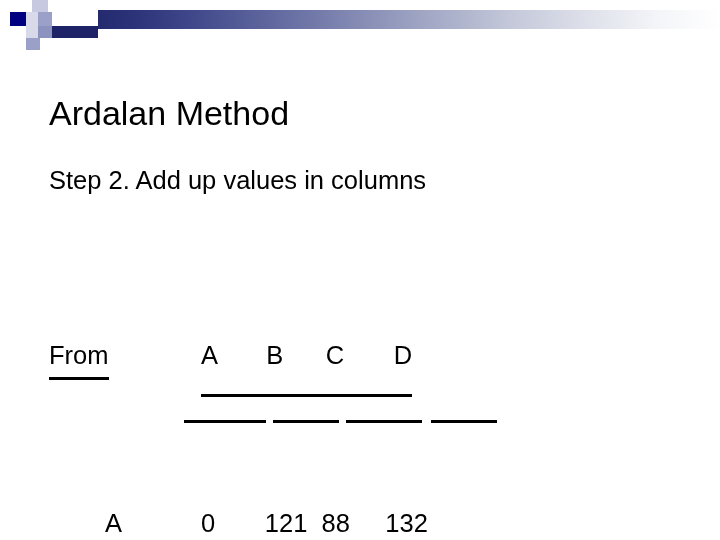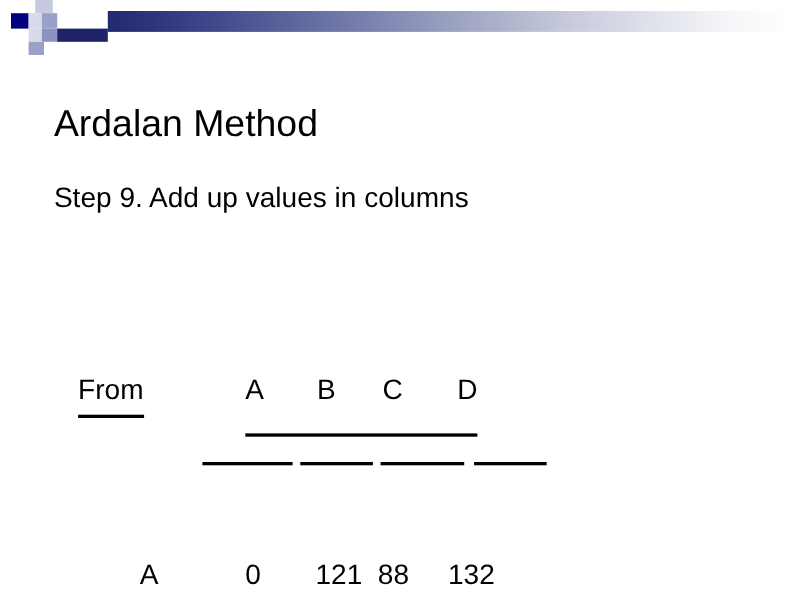--- a/index.html
+++ b/index.html
@@ -61,21 +61,21 @@
   }
 
   
   #matrix-table {
     position: absolute;
     left: 38px; top: 208px;
     font-size: 25.5px;
     line-height: 42px;
     white-space: pre;
   }
-  .trow { position: relative; height: 42px; margin-left: 22px; }
+  .trow { position: relative; height: 42px; }
   .cell { position: absolute; top: 0; white-space: pre; }
 
   
   #hdr-from {
     left: 0px;
     border-bottom: 3px solid #000;
     padding-bottom: 1px;
   }
   #hdr-cols {
     left: 152px;
@@ -111,21 +111,21 @@
       <div class="deco-sq" style="left: 52px; top: 26px; width: 46px; height: 12px; background: rgb(29, 35, 102);"></div>
       <div class="deco-sq" style="left: 26px; top: 38px; width: 14px; height: 12px; background: rgb(154, 160, 200);"></div>
       <div class="deco-sq" style="left: 0px; top: 0px; width: 26px; height: 56px; background: linear-gradient(to right, rgb(255, 255, 255) 0%, rgb(238, 240, 246) 55%, rgb(255, 255, 255) 100%); z-index: -1;"></div>
     </div>
 </div>
 
 <div id="slide-body">
 
   <div id="page-title">Ardalan Method</div>
 
-  <div id="step-line">Step 9. Add up values in columns</div>
+  <div id="step-line">Step 2. Add up values in columns</div>
 
   <div id="matrix-table">
 
     <div class="trow">
       <span class="cell" id="hdr-from">From</span>
       <span class="cell" id="hdr-cols">A       B      C       D</span>
     </div>
 
     <div class="trow">
       <span class="cell" style="left:56px">A</span>

